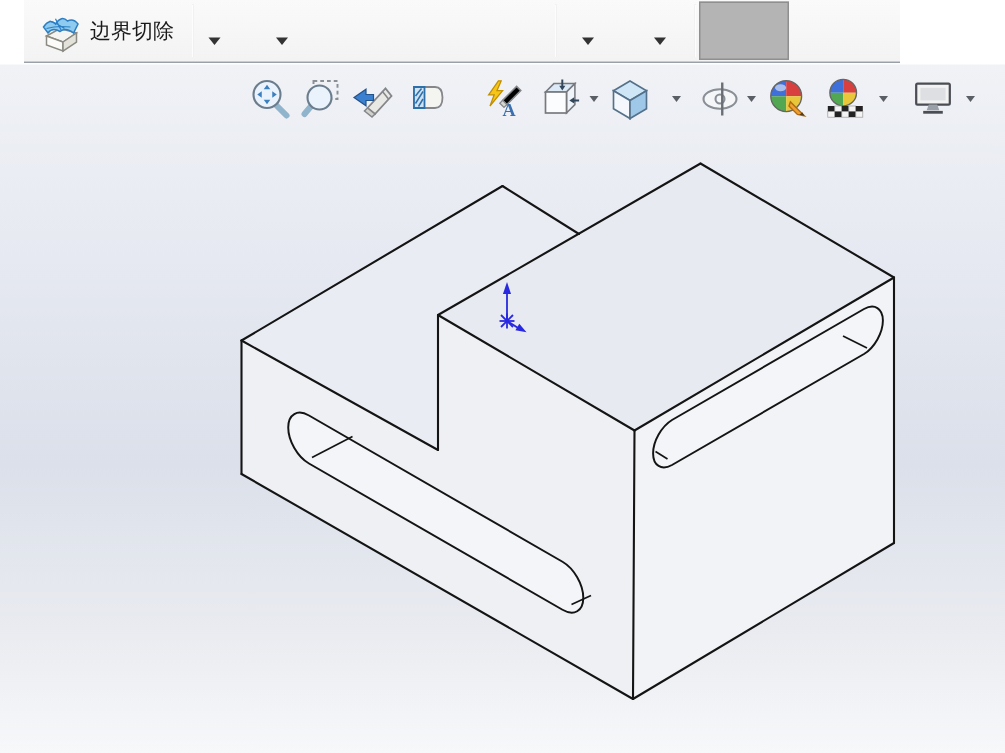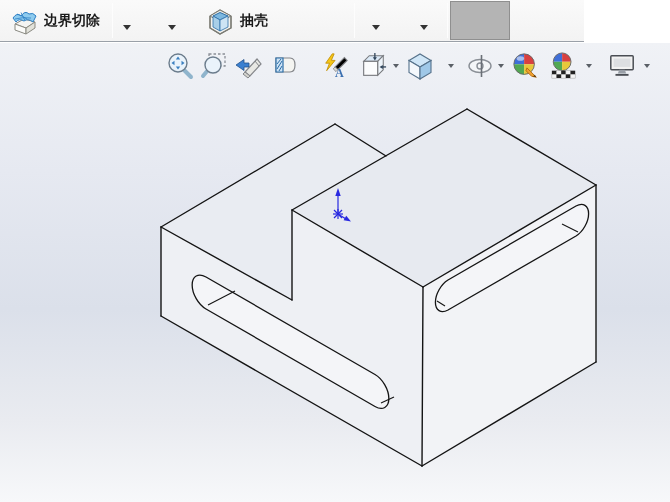--- a/index.html
+++ b/index.html
@@ -1,23 +1,23 @@
 <!DOCTYPE html>
 <html><head>
 <meta charset="utf-8">
 <style>
   * { margin:0; padding:0; box-sizing:border-box; }
   html,body { width:670px; height:502px; overflow:hidden;
     font-family:"Liberation Sans","DejaVu Sans",sans-serif; }
   #app { position:relative; width:670px; height:502px; background:#fff; }
 
   
-  #toolbar { position:absolute; left:0; top:0; width:584px; height:42px;
+  #toolbar { position:absolute; left:16px; top:0; width:584px; height:42px;
     background:linear-gradient(180deg,#fafafa 0%,#f3f3f3 100%);
-    border-bottom:1px solid #9aa0a8;font-weight:bold; }
+    border-bottom:1px solid #9aa0a8; }
   .tb-btn { position:absolute; top:3px; height:36px; display:flex; align-items:center;
     gap:5px; padding:0 3px; cursor:default; }
   .tb-btn span { font-size:14px; color:#1a1a1a; white-space:nowrap; }
   .tb-sep { position:absolute; top:3px; width:1px; height:35px; background:#d2d2d2;
     border-right:1px solid #fdfdfd; }
   .tb-arrow { position:absolute; width:0; height:0;
     border-left:4px solid transparent; border-right:4px solid transparent;
     border-top:5px solid #333; }
   .hu-arrow { position:absolute; width:0; height:0;
     border-left:3.5px solid transparent; border-right:3.5px solid transparent;
@@ -49,31 +49,20 @@
         <path d="M4,12 Q8,6 12,10 Q16,4 20,8 Q24,6 27,10 L24,16 Q19,12 15,15 Q10,12 7,16 Z" fill="#8ecbee" stroke="#2d7fc4" stroke-width="1"></path>
         <path d="M8,8 Q14,10 18,13 M12,6.5 Q14,11 16,14.5 M6,13 Q13,11 22,12" fill="none" stroke="#2d7fc4" stroke-width="0.8"></path>
       </svg>
       <span>边界切除</span>
     </div>
 
     <div class="tb-sep" style="left:112px"></div>
     <div class="tb-arrow" style="left:123px; top:25px"></div>
     <div class="tb-arrow" style="left:168px; top:25px"></div>
 
-    <div class="tb-btn" style="left:203px">
-      <svg width="29" height="29" viewBox="0 0 29 29">
-        <polygon points="4,9 14,3 25,9 25,21 14,27 4,21" fill="#f2f2ee" stroke="#7c7c74" stroke-width="1.2"></polygon>
-        <polygon points="4,9 14,15 25,9 14,3" fill="#e9e9e4" stroke="#7c7c74" stroke-width="1"></polygon>
-        <polygon points="7,9 14,5.5 22,9 14,13" fill="#7db8e0" stroke="#2d6fa8" stroke-width="1"></polygon>
-        <polygon points="7,9 14,13 14,24 7,20" fill="#a9cfe8" stroke="#2d6fa8" stroke-width="0.8"></polygon>
-        <polygon points="14,13 22,9 22,20 14,24" fill="#cde4f4" stroke="#2d6fa8" stroke-width="0.8"></polygon>
-        <polyline points="4,9 4,21 14,27 25,21 25,9" fill="none" stroke="#7c7c74" stroke-width="1.2"></polyline>
-      </svg>
-      <span>抽壳</span>
-    </div>
 
 
     <div class="tb-sep" style="left:354px"></div>
     <div class="tb-arrow" style="left:372px; top:25px"></div>
     <div class="tb-arrow" style="left:420px; top:25px"></div>
     <div class="tb-sep" style="left:447px"></div>
 
     <div id="swatch"></div>
   </div>
 

